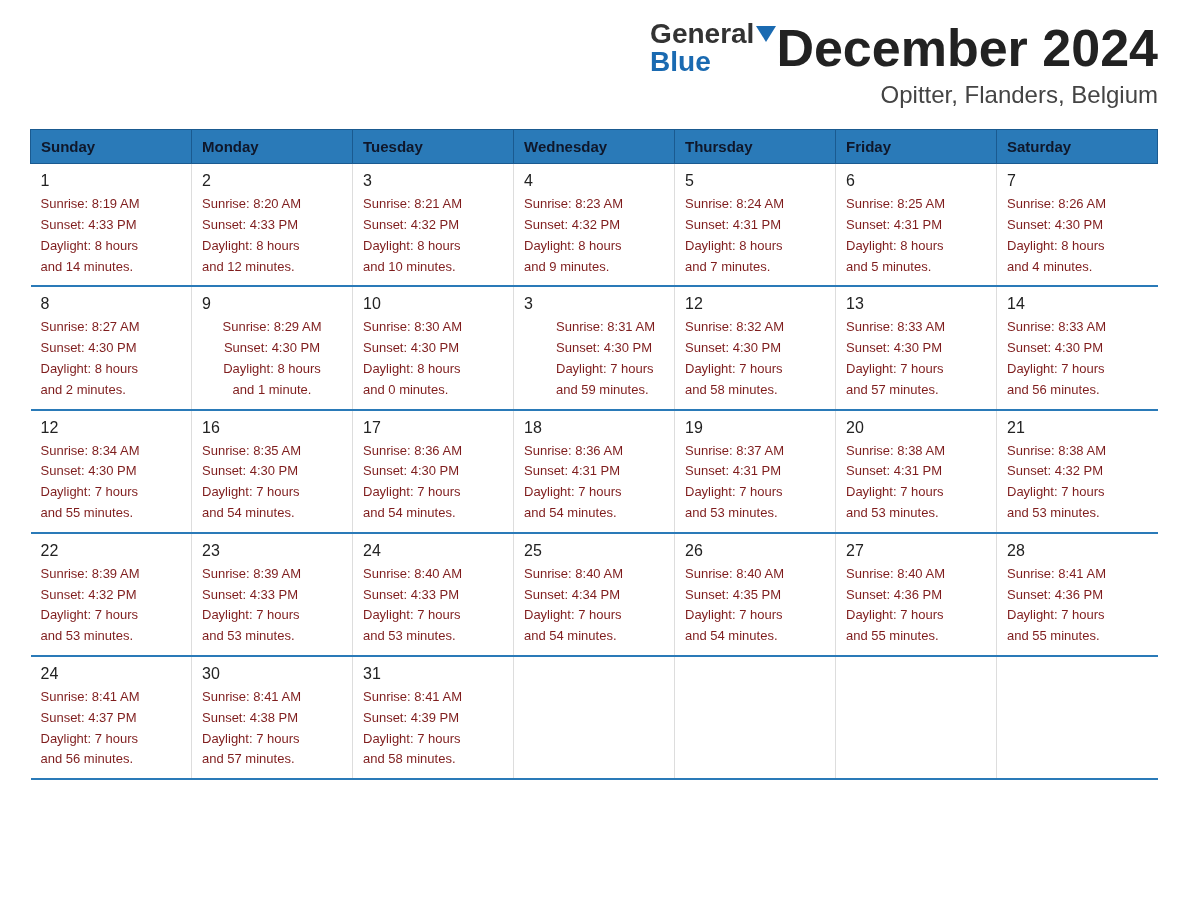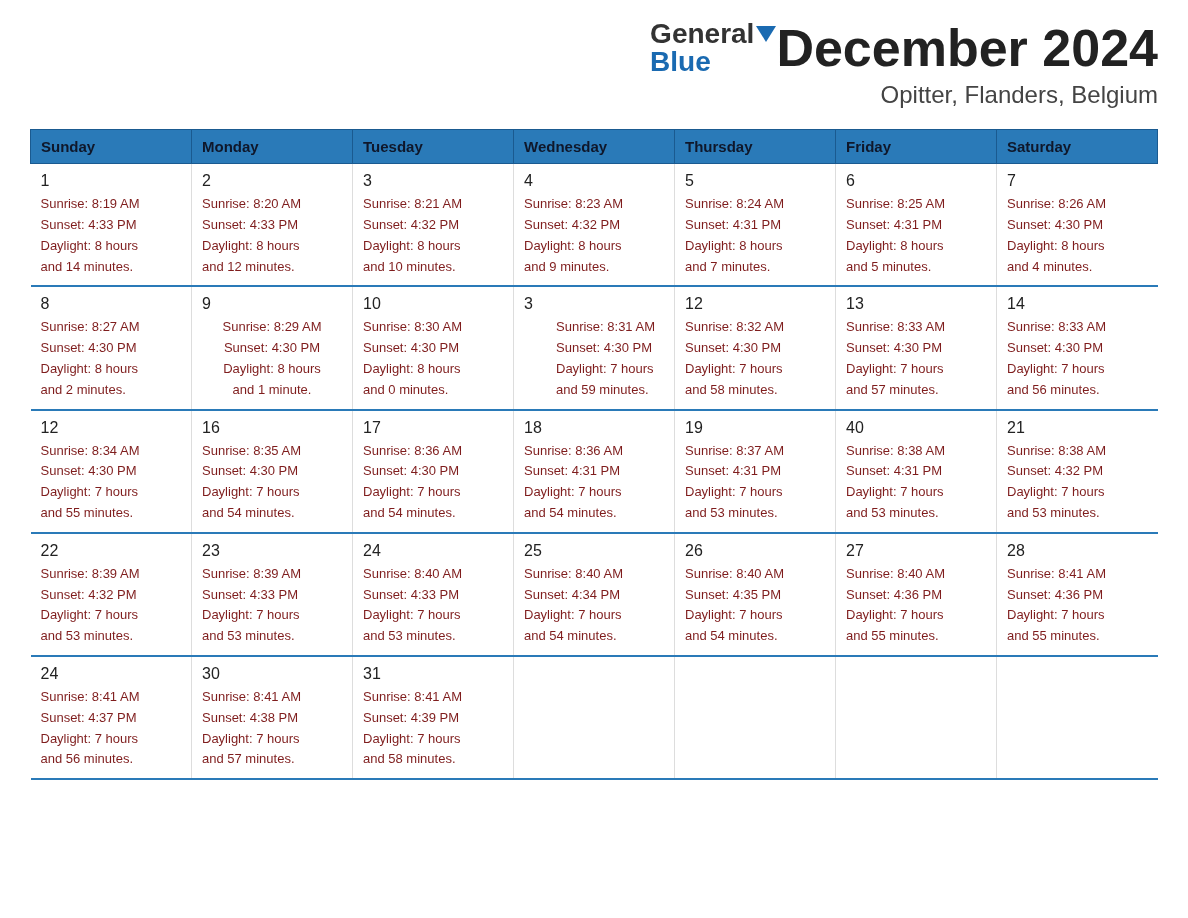--- a/index.html
+++ b/index.html
@@ -267,21 +267,21 @@
 and 54 minutes.</div>
         </td>
         <td>
           <span class="day-num">19</span>
           <div class="day-info" style="white-space: pre-line;">Sunrise: 8:37 AM
 Sunset: 4:31 PM
 Daylight: 7 hours
 and 53 minutes.</div>
         </td>
         <td>
-          <span class="day-num">40</span>
+          <span class="day-num">20</span>
           <div class="day-info" style="white-space: pre-line;">Sunrise: 8:38 AM
 Sunset: 4:31 PM
 Daylight: 7 hours
 and 53 minutes.</div>
         </td>
         <td>
           <span class="day-num">21</span>
           <div class="day-info" style="white-space: pre-line;">Sunrise: 8:38 AM
 Sunset: 4:32 PM
 Daylight: 7 hours

